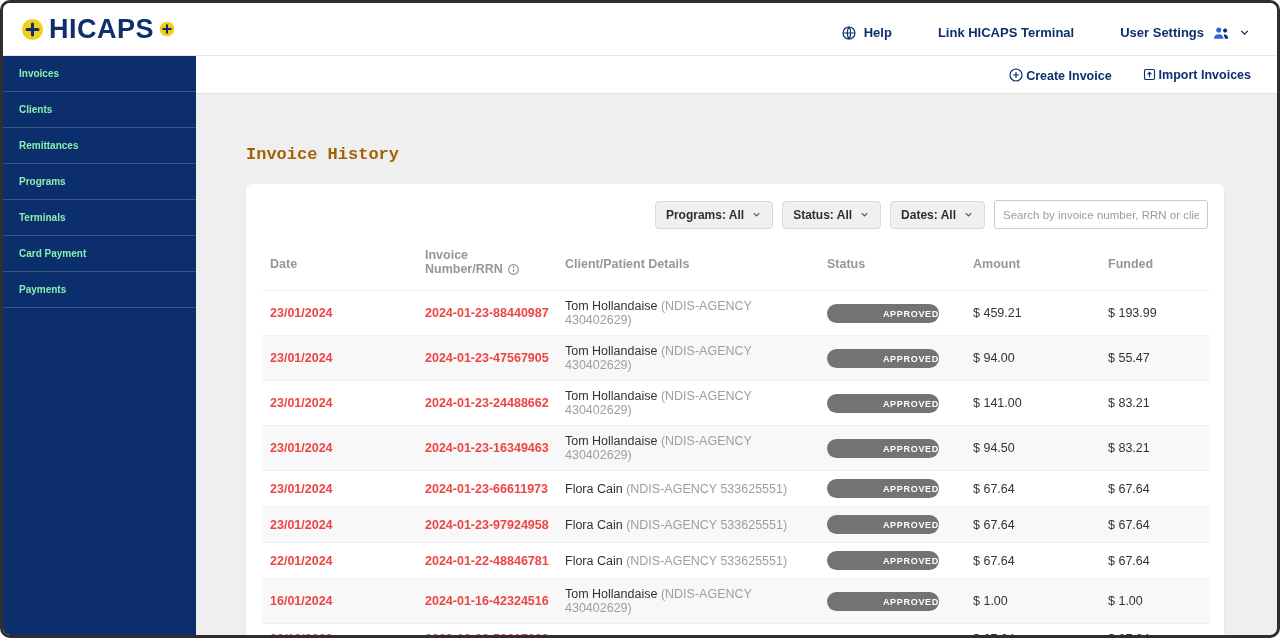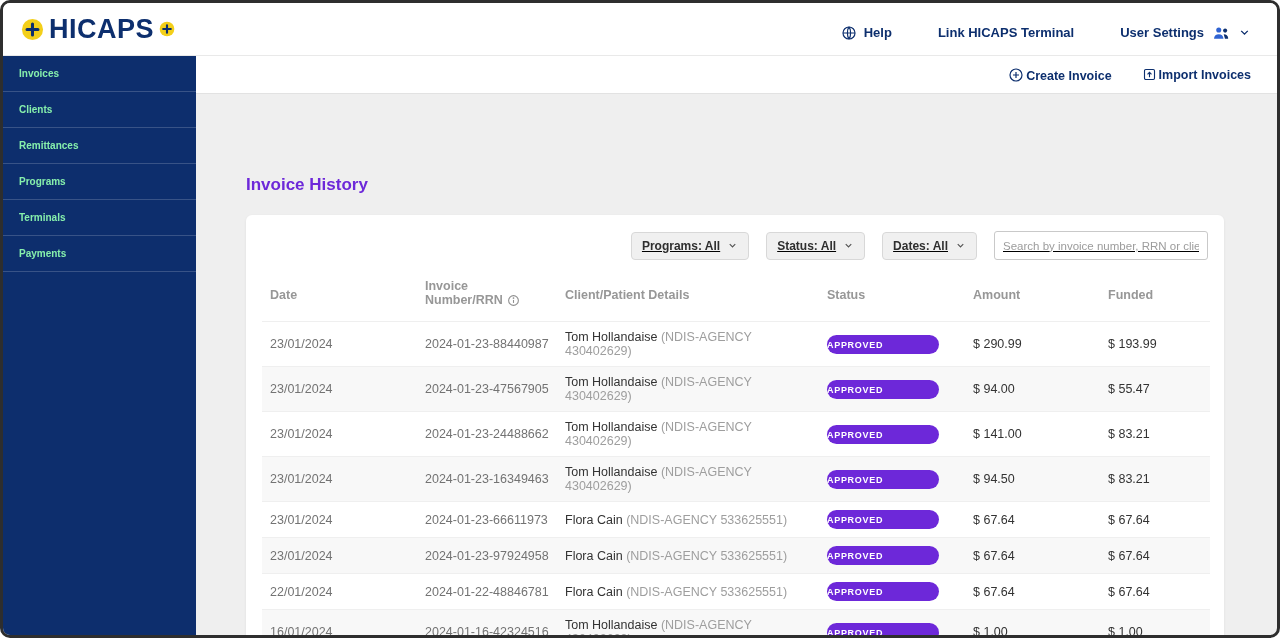--- a/index.html
+++ b/index.html
@@ -25,47 +25,47 @@
     border-bottom: 1px solid rgba(255,255,255,0.18); cursor: pointer; }
 
   .content { flex: 1; display: flex; flex-direction: column; min-width: 0; }
   .actionbar { height: 38px; background: #ffffff; display: flex; align-items: center;
     justify-content: flex-end; gap: 30px; padding: 0 26px; flex: 0 0 auto;
     border-bottom: 1px solid #e2e2e2; }
   .action { display: flex; align-items: flex-end; gap: 2px; color: #0d2f6e;
     font-size: 12.5px; font-weight: 700; cursor: pointer; }
 
   .page-area { flex: 1; padding: 0 53px 0 50px; overflow: hidden; }
-  .page-title { margin: 81px 0 20px 0; font-size: 17px; font-weight: 800; color: #6d28d9; }
+  .page-title { margin: 51px 0 20px 0; font-size: 17px; font-weight: 800; color: #a16207; font-family: Liberation Mono, monospace; }
 
   
   .card { background: #ffffff; border-radius: 6px; box-shadow: 0 1px 3px rgba(0,0,0,0.07);
     padding: 12px 16px 4px 16px; }
-  .filter-row { display: flex; justify-content: flex-end; align-items: center; gap: 17px;
-    padding: 4px 0 8px 0; text-decoration: underline; }
+  .filter-row { display: flex; justify-content: flex-end; align-items: center; gap: 9px;
+    padding: 4px 0 8px 0; }
   .filter-chip { background: #f0f0f0; border: 1px solid #d8d8d8; border-radius: 4px;
     padding: 6px 10px; font-size: 12px; font-weight: 600; color: #2f2f2f;
     display: flex; align-items: center; gap: 7px; cursor: pointer; }
   .filter-chip svg { color: #555; }
   .search-input { width: 214px; height: 29px; border: 1px solid #c9c9c9; border-radius: 3px;
     padding: 0 8px; font-size: 11.5px; color: #444; font-family: "Liberation Sans", sans-serif; }
   .search-input::placeholder { color: #9c9c9c; }
 
   
   table { width: 100%; border-collapse: collapse; table-layout: fixed; }
   th { text-align: left; color: #979797; font-weight: 600; font-size: 12.5px;
     padding: 11px 8px 11px 8px; }
   th .info { vertical-align: -3px; margin-left: 4px; color: #8f8f8f; }
   td { padding: 8px 8px; font-size: 12.5px; color: #333; border-top: 1px solid #efefef; }
   tbody tr:nth-child(even) { background: #f8f8f8; }
   tbody tr { cursor: pointer; }
-  .c-date, .c-inv { font-weight: 400; color: #737373; }
+  .c-date, .c-inv { font-weight: 700; color: #ef4444; }
   .client-name { font-weight: 400; color: #333; }
   .client-detail { color: #9e9e9e; font-weight: 400; }
-  .badge { display: inline-block; width: 112px; text-align: left; background: #6d28d9;
+  .badge { display: inline-block; width: 112px; text-align: right; background: #737373;
     color: #ffffff; font-size: 9px; font-weight: 700; letter-spacing: 0.7px;
     padding: 5px 0 4px 0; border-radius: 11px; }
 </style>
 </head>
 <body>
 
 <div class="frame">
 
   <header class="topbar">
     <div class="logo">
@@ -106,20 +106,21 @@
   </header>
 
   <div class="body-row">
 
     <aside class="sidebar">
       <div class="side-item">Invoices</div>
       <div class="side-item">Clients</div>
       <div class="side-item">Remittances</div>
       <div class="side-item">Programs</div>
       <div class="side-item">Terminals</div>
+      <div class="side-item">Card Payment</div>
       <div class="side-item">Payments</div>
     </aside>
 
     <div class="content">
       <div class="actionbar">
         <div class="action">
           <svg width="16" height="16" viewBox="0 0 24 24" fill="none" stroke="currentColor" stroke-width="1.8">
               <circle cx="12" cy="12" r="9"></circle>
               <path d="M12 7.5v9M7.5 12h9"></path>
             </svg>
@@ -190,21 +191,21 @@
   <tr class="invoice-row">
     <td class="c-date">23/01/2024</td>
     <td class="c-inv">2024-01-23-88440987</td>
     <td class="c-client">
       <span class="client-name">Tom Hollandaise</span>
       <span class="client-detail">(NDIS-AGENCY 430402629)</span>
     </td>
     <td class="c-status">
       <span class="badge">APPROVED</span>
     </td>
-    <td class="c-amount">$ 290.99</td>
+    <td class="c-amount">$ 459.21</td>
     <td class="c-funded">$ 193.99</td>
   </tr>
 
   <tr class="invoice-row">
     <td class="c-date">23/01/2024</td>
     <td class="c-inv">2024-01-23-47567905</td>
     <td class="c-client">
       <span class="client-name">Tom Hollandaise</span>
       <span class="client-detail">(NDIS-AGENCY 430402629)</span>
     </td>

